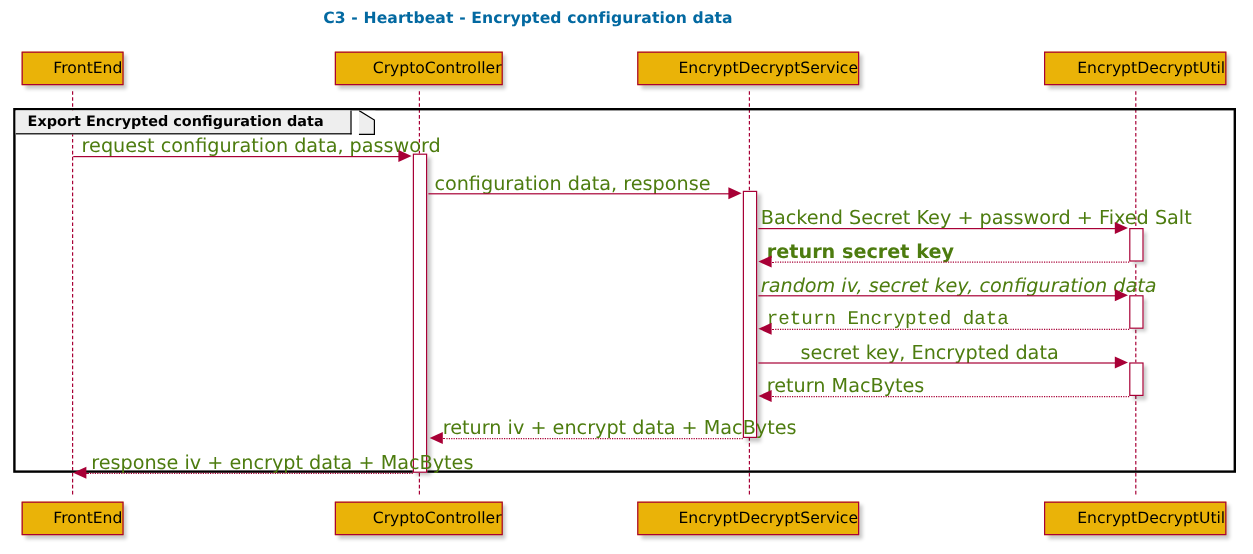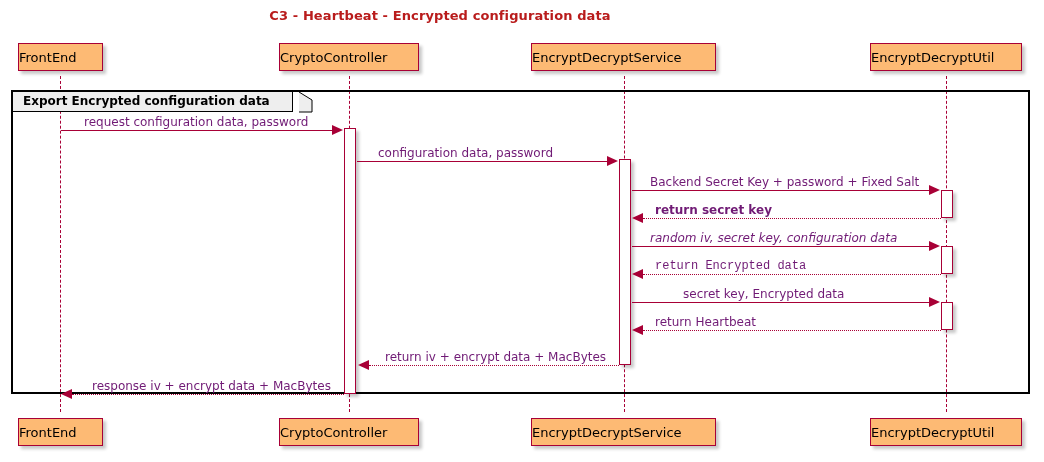--- a/index.html
+++ b/index.html
@@ -22,43 +22,43 @@
 
   
   .title {
     position: absolute;
     left: 0;
     top: 8px;
     width: 880px;
     text-align: center;
     font-size: 13px;
     font-weight: bold;
-    color: #b91c1c;
+    color: #0369a1;
     letter-spacing: 0.1px;
     white-space: nowrap;
   }
 
   
   .lifeline {
     position: absolute;
     width: 0;
     border-left: 1px dashed #A80036;
     top: 76px;
     height: 336px;
   }
 
   
   .participant {
     position: absolute;
-    background: #fdba74;
+    background: #eab308;
     border: 1px solid #A80036;
     box-shadow: 3px 3px 3px rgba(0,0,0,0.22);
     height: 28px;
     line-height: 28px;
-    text-align: left;
+    text-align: right;
     font-size: 13px;
     color: #000000;
     white-space: nowrap;
     box-sizing: border-box;
   }
 
   
   .group-frame {
     position: absolute;
     border: 2px solid #000000;
@@ -112,25 +112,24 @@
   .msg-line {
     position: absolute;
     height: 0;
     border-top: 1px solid #A80036;
   }
   .msg-line.dotted {
     border-top: 1px dotted #A80036;
   }
   .msg-label {
     position: absolute;
-    font-size: 12px;
-    color: #701a75;
+    font-size: 16px;
+    color: #4d7c0f;
     white-space: nowrap;
     line-height: 14px;
-    margin-left: 16px;
   }
   .arrowhead {
     position: absolute;
     width: 0;
     height: 0;
   }
   
   .arrow-right-filled {
     border-top: 5px solid transparent;
     border-bottom: 5px solid transparent;
@@ -181,21 +180,21 @@
   <div class="activation" style="left:344px; top:128px; height:266px;"></div>
   <div class="activation" style="left:619px; top:159px; height:206px;"></div>
   <div class="activation" style="left:941px; top:190px; height:28px;"></div>
   <div class="activation" style="left:941px; top:246px; height:28px;"></div>
   <div class="activation" style="left:941px; top:302px; height:28px;"></div>
 
   <div class="msg-label" style="left:68px; top:115px;">request configuration data, password</div>
   <div class="msg-line" style="left:61px; top:130px; width:272px;"></div>
   <div class="arrowhead arrow-right-filled" style="left:332px; top:125px;"></div>
 
-  <div class="msg-label" style="left:362px; top:146px;">configuration data, password</div>
+  <div class="msg-label" style="left:362px; top:146px;">configuration data, response</div>
   <div class="msg-line" style="left:357px; top:161px; width:251px;"></div>
   <div class="arrowhead arrow-right-filled" style="left:607px; top:156px;"></div>
 
   <div class="msg-label" style="left:634px; top:175px;">Backend Secret Key + password + Fixed Salt</div>
   <div class="msg-line" style="left:632px; top:190px; width:298px;"></div>
   <div class="arrowhead arrow-right-filled" style="left:929px; top:185px;"></div>
 
   <div class="msg-label" style="left:639px; top:203px;font-weight:bold;">return secret key</div>
   <div class="msg-line dotted" style="left:643px; top:218px; width:298px;"></div>
   <div class="arrowhead arrow-left-open" style="left:632px; top:213px;"></div>
@@ -205,21 +204,21 @@
   <div class="arrowhead arrow-right-filled" style="left:929px; top:241px;"></div>
 
   <div class="msg-label" style="left:639px; top:259px;font-family:Liberation Mono, monospace;">return Encrypted data</div>
   <div class="msg-line dotted" style="left:643px; top:274px; width:298px;"></div>
   <div class="arrowhead arrow-left-open" style="left:632px; top:269px;"></div>
 
   <div class="msg-label" style="left:634px; top:287px;padding-left:33px;">secret key, Encrypted data</div>
   <div class="msg-line" style="left:632px; top:302px; width:298px;"></div>
   <div class="arrowhead arrow-right-filled" style="left:929px; top:297px;"></div>
 
-  <div class="msg-label" style="left:639px; top:315px;">return Heartbeat</div>
+  <div class="msg-label" style="left:639px; top:315px;">return MacBytes</div>
   <div class="msg-line dotted" style="left:643px; top:330px; width:298px;"></div>
   <div class="arrowhead arrow-left-open" style="left:632px; top:325px;"></div>
 
   <div class="msg-label" style="left:369px; top:350px;">return iv + encrypt data + MacBytes</div>
   <div class="msg-line dotted" style="left:369px; top:365px; width:250px;"></div>
   <div class="arrowhead arrow-left-open" style="left:358px; top:360px;"></div>
 
   <div class="msg-label" style="left:76px; top:379px;">response iv + encrypt data + MacBytes</div>
   <div class="msg-line dotted" style="left:72px; top:394px; width:272px;"></div>
   <div class="arrowhead arrow-left-open" style="left:61px; top:389px;"></div>

